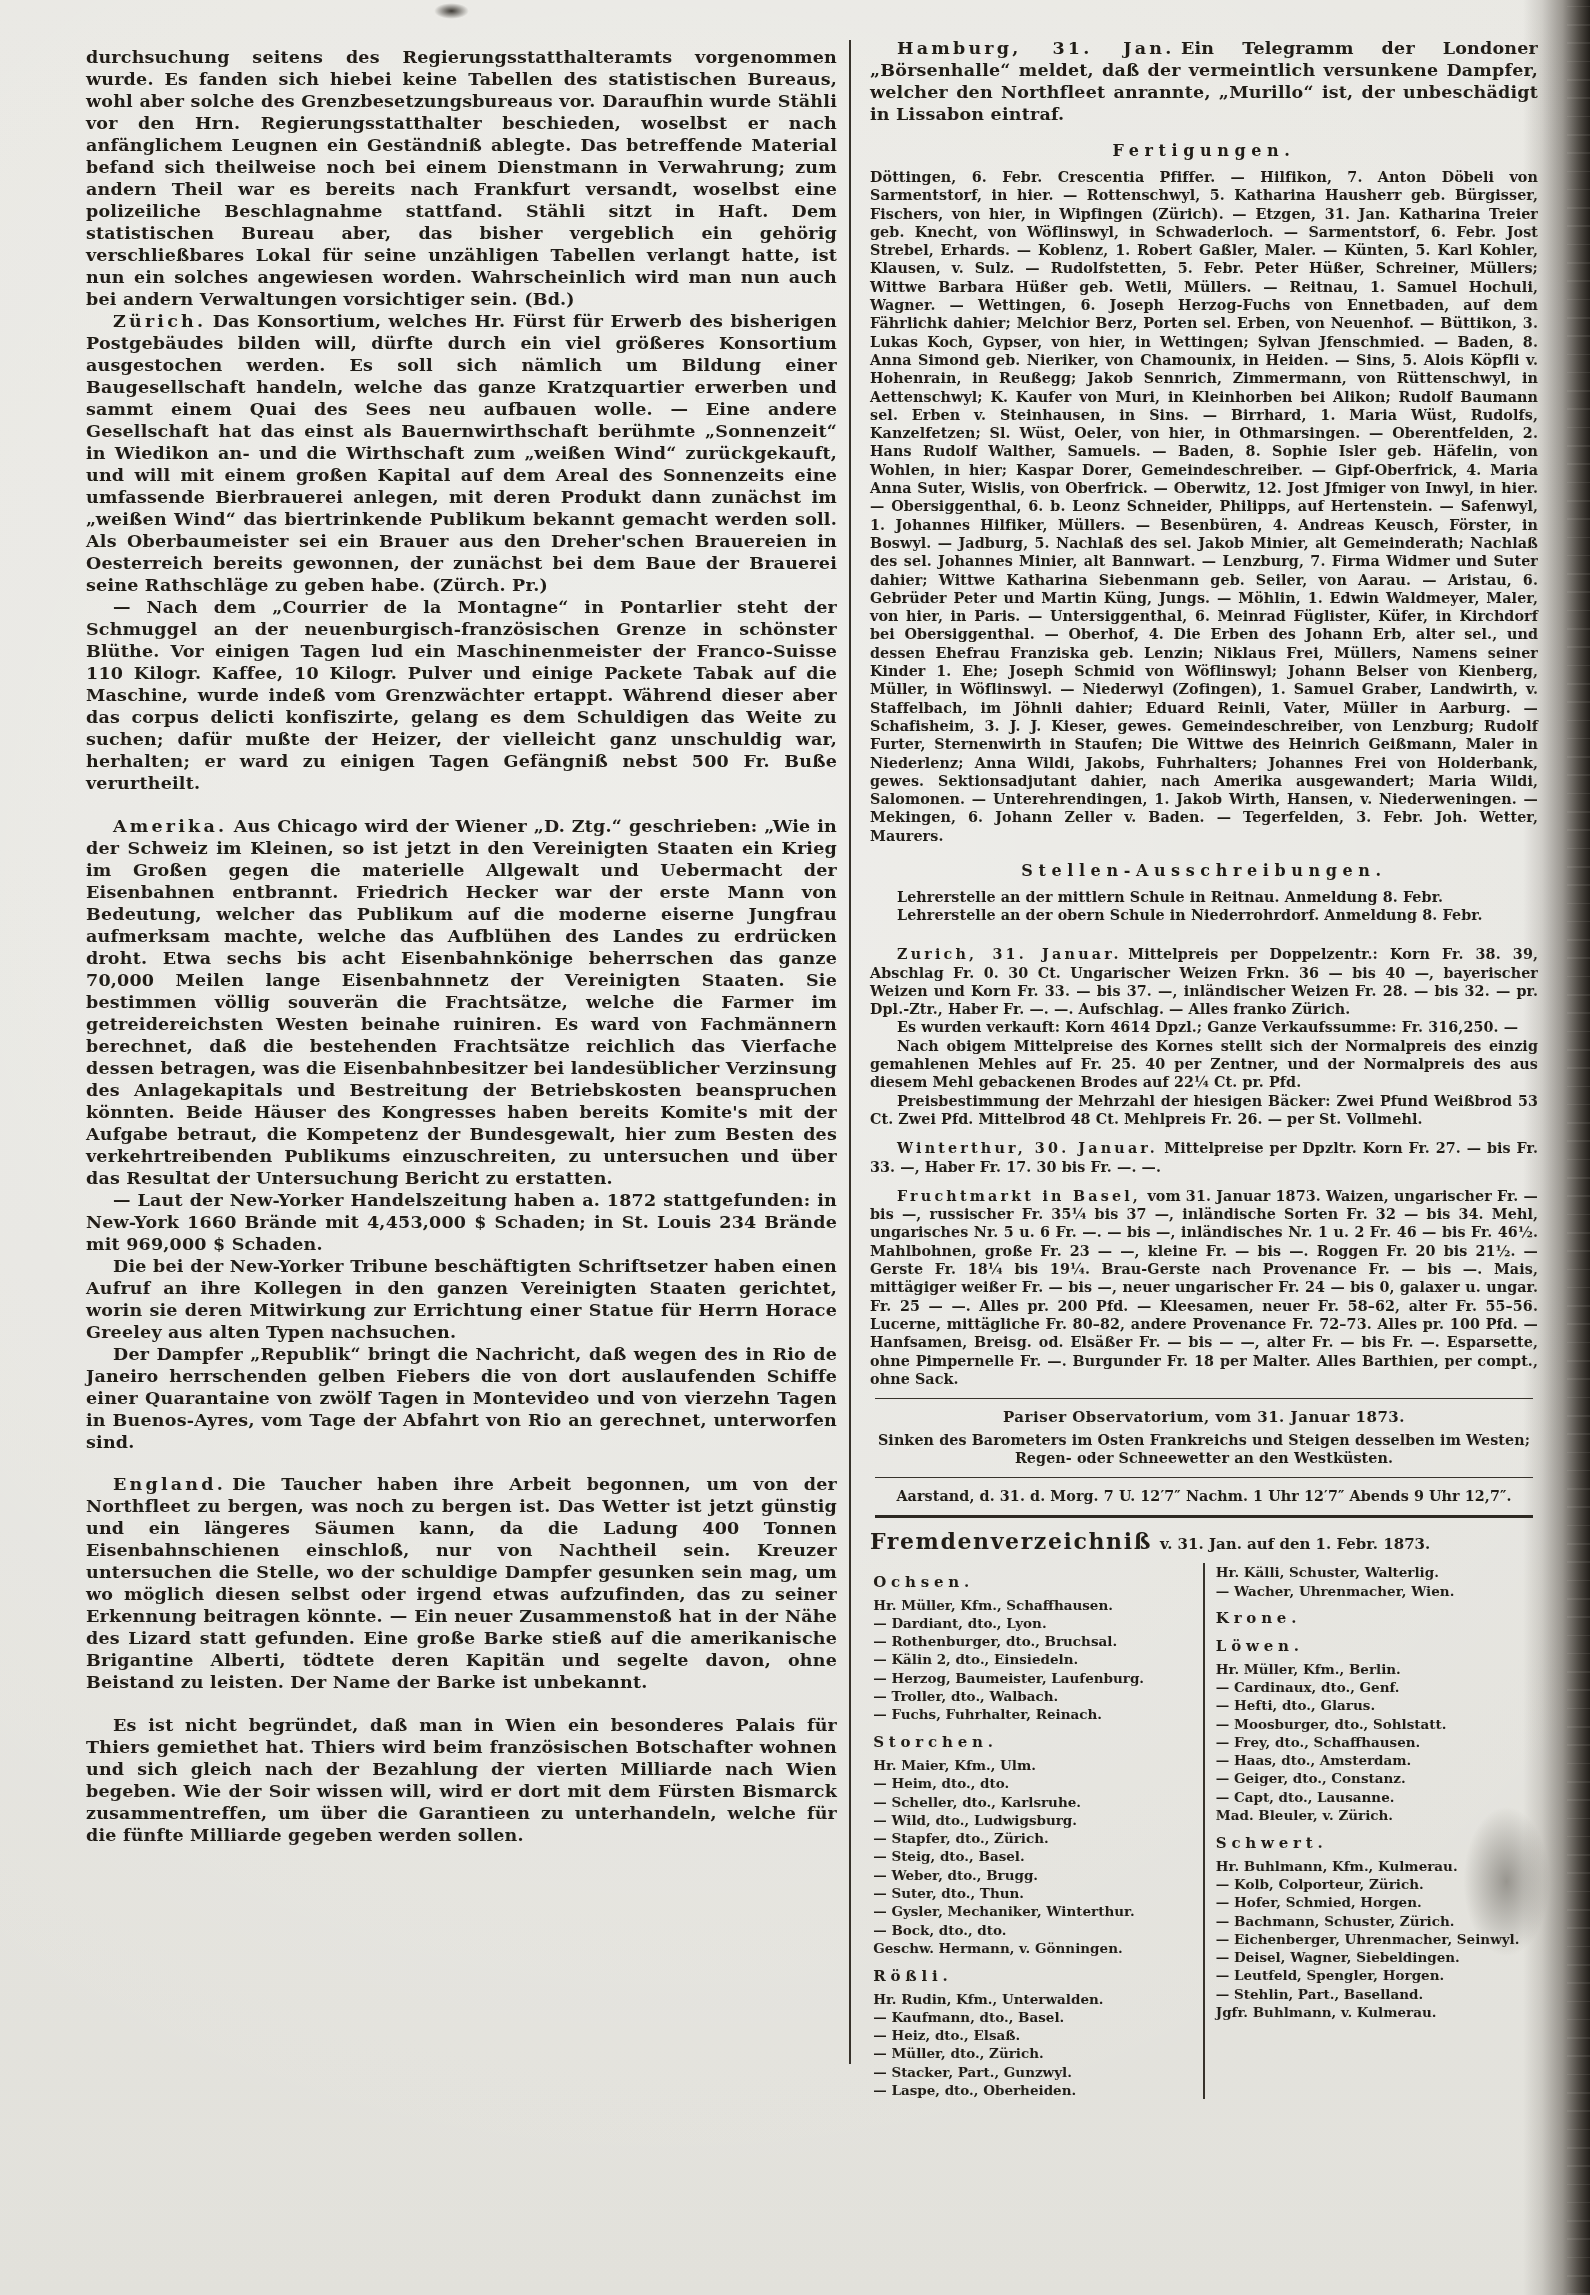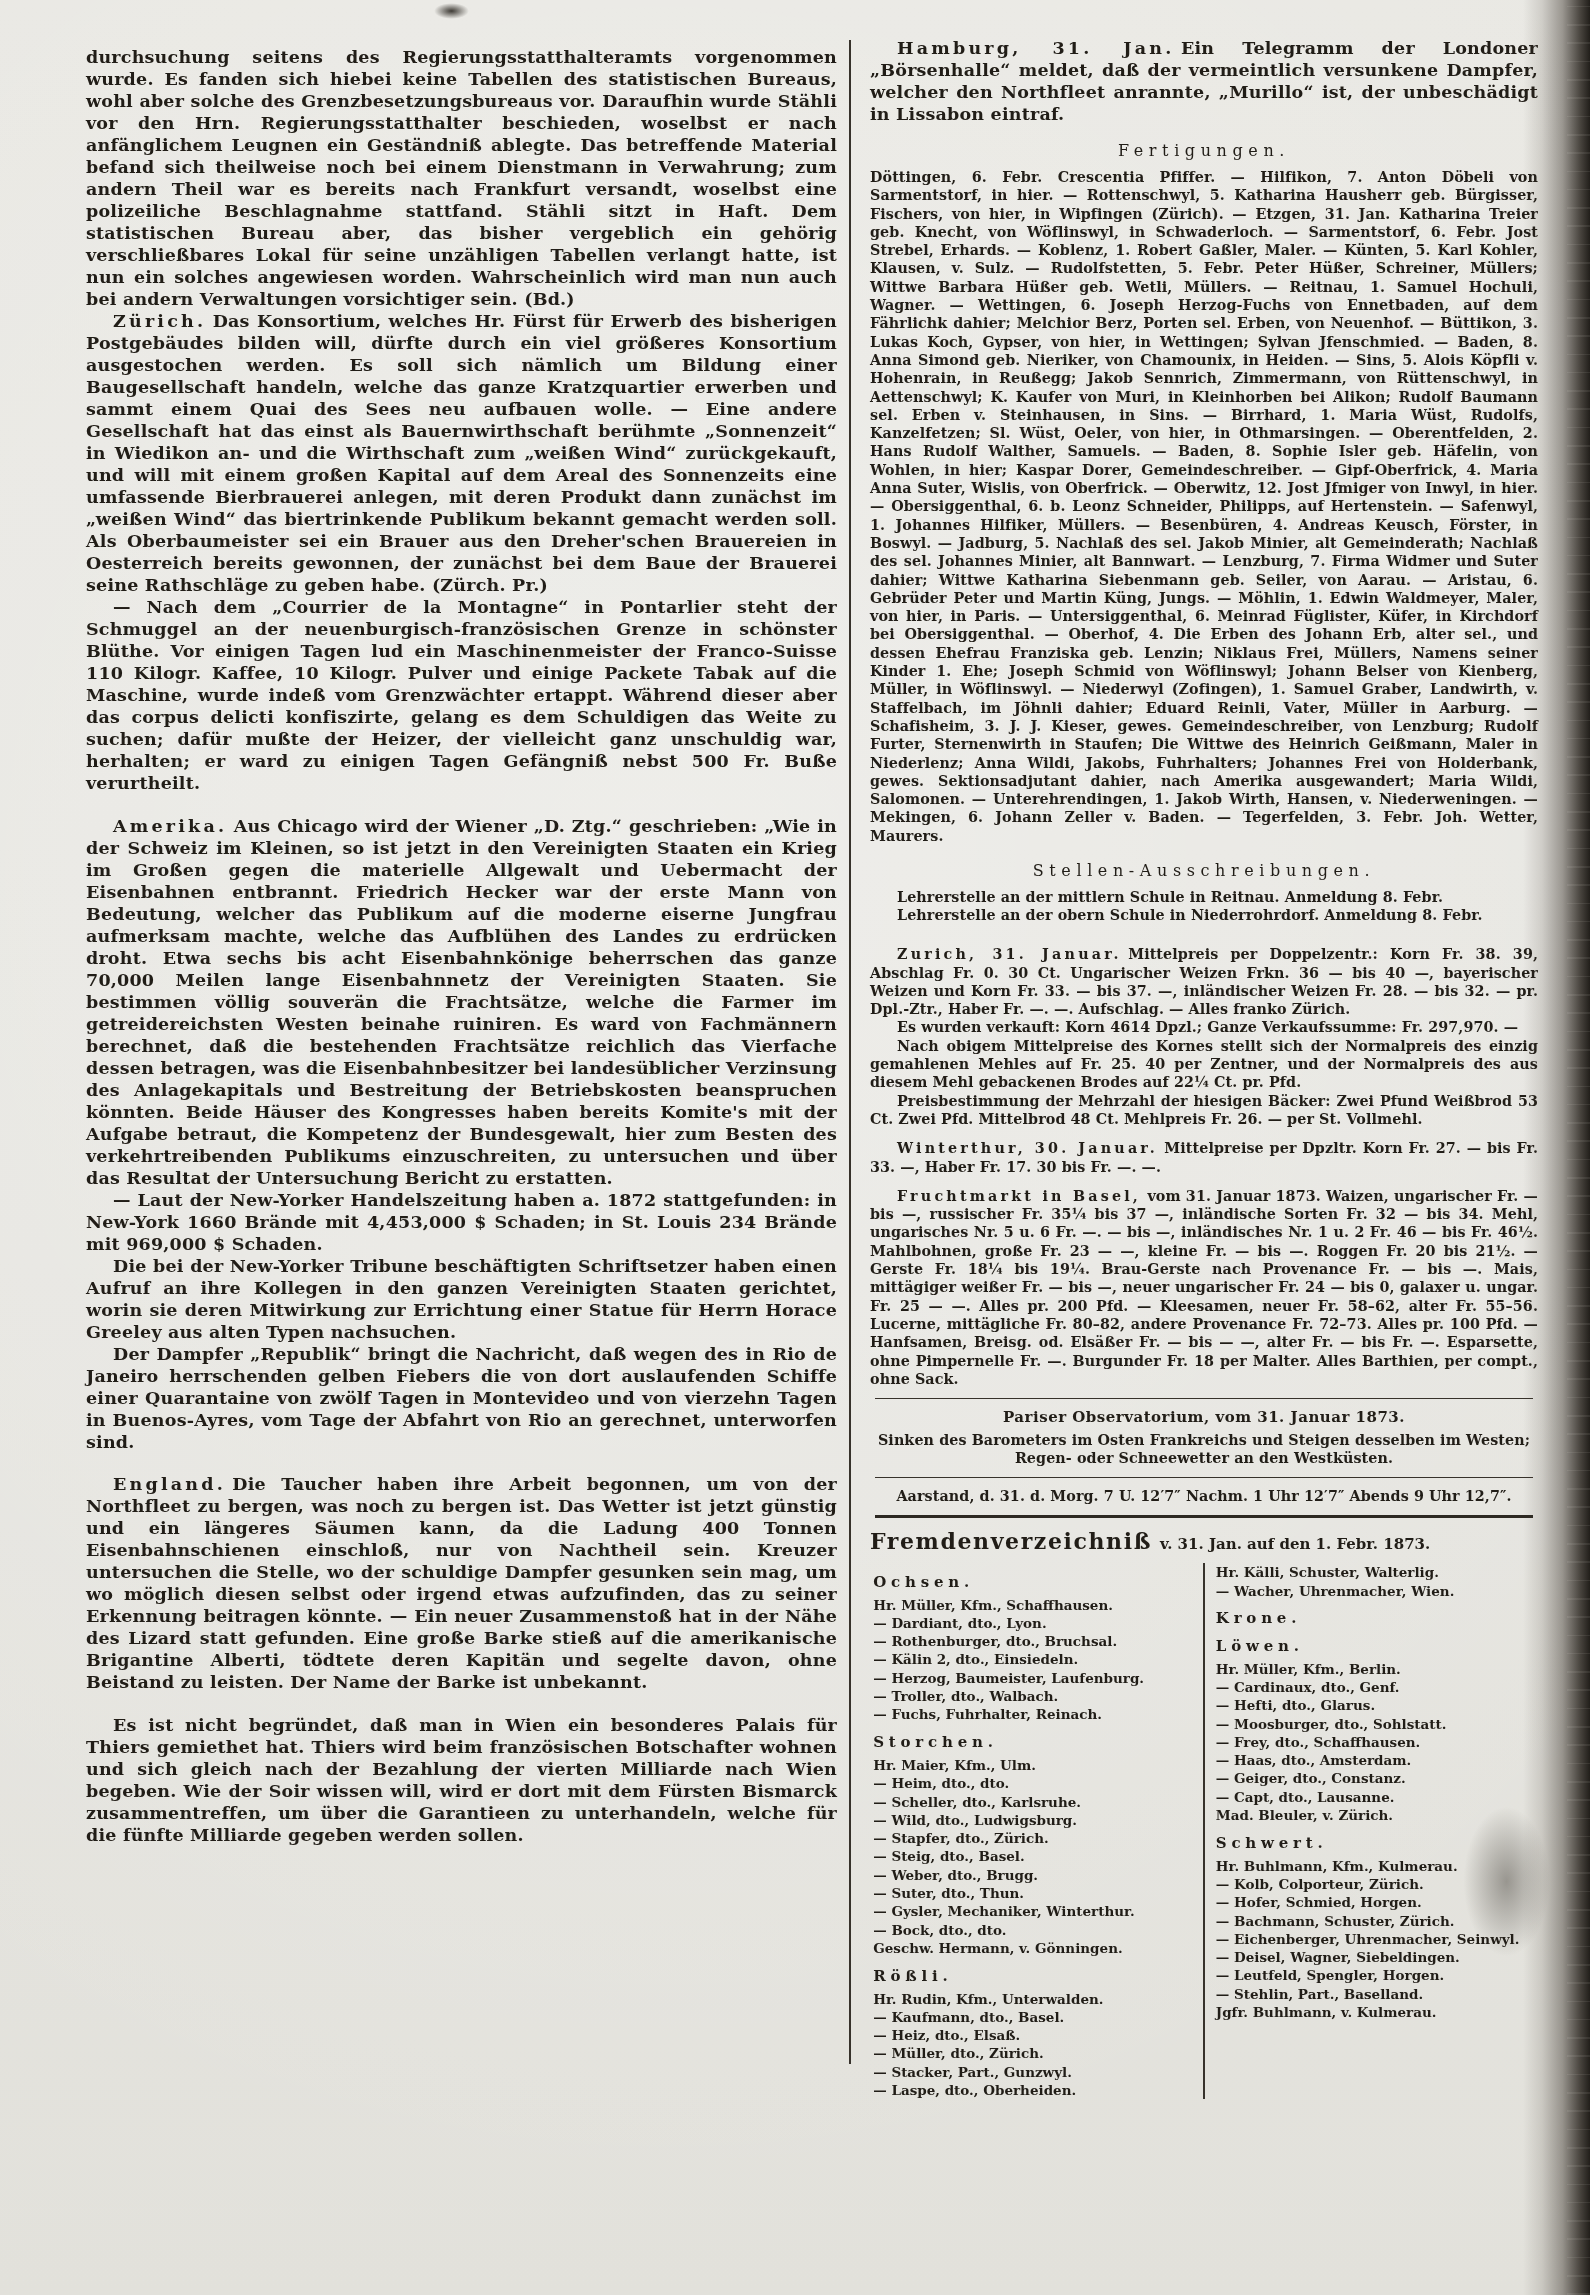--- a/index.html
+++ b/index.html
@@ -22,21 +22,21 @@
   p{margin:0;}
   .bt{font-size:17.5px;line-height:22px;font-weight:700;text-align:justify;letter-spacing:0.2px;}
   .st{font-size:14.3px;line-height:18.3px;font-weight:700;text-align:justify;letter-spacing:0.1px;}
   .ind{text-indent:27px;}
   .mt{margin-top:20.7px;}
   .mts{margin-top:11px;}
   .lead{letter-spacing:3.2px;padding-right:6.4px;}
   .ctr{text-align:center;text-indent:0;}
 
   .sec-head{
-    text-align:center;font-weight:400;font-size:16px;
+    text-align:center;font-weight:700;font-size:16px;
     letter-spacing:5.6px;margin:16px 0 8px;
   }
   .obs-head{text-align:center;font-weight:700;font-size:15px;margin:8px 0 4.8px;letter-spacing:0.5px;}
   .rule{border:0;border-top:1.6px solid #37322b;margin:9.5px 4.8px;}
   .rule-thick{border-top:3.2px solid #2d2922;}
 
   .fremden-head{text-align:left;margin:9.5px 0 9.5px;font-weight:700;}
   .fremden-main{font-size:22px;letter-spacing:1.6px;padding-right:8px;}
   .fremden-rest{font-size:15px;}
 
@@ -107,21 +107,21 @@
     <p class="bt ind"><span class="lead">Hamburg, 31. Jan.</span><span>Ein Telegramm der Londoner „Börsenhalle“ meldet, daß der vermeintlich versunkene Dampfer, welcher den Northfleet anrannte, „Murillo“ ist, der unbeschädigt in Lissabon eintraf.</span></p>
 
     <h3 class="sec-head">Fertigungen.</h3>
     <p class="st">Döttingen, 6. Febr. Crescentia Pfiffer. — Hilfikon, 7. Anton Döbeli von Sarmentstorf, in hier. — Rottenschwyl, 5. Katharina Hausherr geb. Bürgisser, Fischers, von hier, in Wipfingen (Zürich). — Etzgen, 31. Jan. Katharina Treier geb. Knecht, von Wöflinswyl, in Schwaderloch. — Sarmentstorf, 6. Febr. Jost Strebel, Erhards. — Koblenz, 1. Robert Gaßler, Maler. — Künten, 5. Karl Kohler, Klausen, v. Sulz. — Rudolfstetten, 5. Febr. Peter Hüßer, Schreiner, Müllers; Wittwe Barbara Hüßer geb. Wetli, Müllers. — Reitnau, 1. Samuel Hochuli, Wagner. — Wettingen, 6. Joseph Herzog-Fuchs von Ennetbaden, auf dem Fährlichk dahier; Melchior Berz, Porten sel. Erben, von Neuenhof. — Büttikon, 3. Lukas Koch, Gypser, von hier, in Wettingen; Sylvan Jfenschmied. — Baden, 8. Anna Simond geb. Nieriker, von Chamounix, in Heiden. — Sins, 5. Alois Köpfli v. Hohenrain, in Reußegg; Jakob Sennrich, Zimmermann, von Rüttenschwyl, in Aettenschwyl; K. Kaufer von Muri, in Kleinhorben bei Alikon; Rudolf Baumann sel. Erben v. Steinhausen, in Sins. — Birrhard, 1. Maria Wüst, Rudolfs, Kanzelfetzen; Sl. Wüst, Oeler, von hier, in Othmarsingen. — Oberentfelden, 2. Hans Rudolf Walther, Samuels. — Baden, 8. Sophie Isler geb. Häfelin, von Wohlen, in hier; Kaspar Dorer, Gemeindeschreiber. — Gipf-Oberfrick, 4. Maria Anna Suter, Wislis, von Oberfrick. — Oberwitz, 12. Jost Jfmiger von Inwyl, in hier. — Obersiggenthal, 6. b. Leonz Schneider, Philipps, auf Hertenstein. — Safenwyl, 1. Johannes Hilfiker, Müllers. — Besenbüren, 4. Andreas Keusch, Förster, in Boswyl. — Jadburg, 5. Nachlaß des sel. Jakob Minier, alt Gemeinderath; Nachlaß des sel. Johannes Minier, alt Bannwart. — Lenzburg, 7. Firma Widmer und Suter dahier; Wittwe Katharina Siebenmann geb. Seiler, von Aarau. — Aristau, 6. Gebrüder Peter und Martin Küng, Jungs. — Möhlin, 1. Edwin Waldmeyer, Maler, von hier, in Paris. — Untersiggenthal, 6. Meinrad Füglister, Küfer, in Kirchdorf bei Obersiggenthal. — Oberhof, 4. Die Erben des Johann Erb, alter sel., und dessen Ehefrau Franziska geb. Lenzin; Niklaus Frei, Müllers, Namens seiner Kinder 1. Ehe; Joseph Schmid von Wöflinswyl; Johann Belser von Kienberg, Müller, in Wöflinswyl. — Niederwyl (Zofingen), 1. Samuel Graber, Landwirth, v. Staffelbach, im Jöhnli dahier; Eduard Reinli, Vater, Müller in Aarburg. — Schafisheim, 3. J. J. Kieser, gewes. Gemeindeschreiber, von Lenzburg; Rudolf Furter, Sternenwirth in Staufen; Die Wittwe des Heinrich Geißmann, Maler in Niederlenz; Anna Wildi, Jakobs, Fuhrhalters; Johannes Frei von Holderbank, gewes. Sektionsadjutant dahier, nach Amerika ausgewandert; Maria Wildi, Salomonen. — Unterehrendingen, 1. Jakob Wirth, Hansen, v. Niederweningen. — Mekingen, 6. Johann Zeller v. Baden. — Tegerfelden, 3. Febr. Joh. Wetter, Maurers.</p>
 
     <h3 class="sec-head">Stellen-Ausschreibungen.</h3>
     <p class="st ind">Lehrerstelle an der mittlern Schule in Reitnau. Anmeldung 8. Febr.</p>
     <p class="st ind">Lehrerstelle an der obern Schule in Niederrohrdorf. Anmeldung 8. Febr.</p>
 
     <p class="st ind mt"><span class="lead">Zurich, 31. Januar.</span><span>Mittelpreis per Doppelzentr.: Korn Fr. 38. 39, Abschlag Fr. 0. 30 Ct. Ungarischer Weizen Frkn. 36 — bis 40 —, bayerischer Weizen und Korn Fr. 33. — bis 37. —, inländischer Weizen Fr. 28. — bis 32. — pr. Dpl.-Ztr., Haber Fr. —. —. Aufschlag. — Alles franko Zürich.</span></p>
-    <p class="st ind">Es wurden verkauft: Korn 4614 Dpzl.; Ganze Verkaufssumme: Fr. 297,970. —</p>
+    <p class="st ind">Es wurden verkauft: Korn 4614 Dpzl.; Ganze Verkaufssumme: Fr. 316,250. —</p>
     <p class="st ind">Nach obigem Mittelpreise des Kornes stellt sich der Normalpreis des einzig gemahlenen Mehles auf Fr. 25. 40 per Zentner, und der Normalpreis des aus diesem Mehl gebackenen Brodes auf 22¼ Ct. pr. Pfd.</p>
     <p class="st ind">Preisbestimmung der Mehrzahl der hiesigen Bäcker: Zwei Pfund Weißbrod 53 Ct. Zwei Pfd. Mittelbrod 48 Ct. Mehlpreis Fr. 26. — per St. Vollmehl.</p>
 
     <p class="st ind mts"><span class="lead">Winterthur, 30. Januar.</span><span>Mittelpreise per Dpzltr. Korn Fr. 27. — bis Fr. 33. —, Haber Fr. 17. 30 bis Fr. —. —.</span></p>
 
     <p class="st ind mts"><span class="lead">Fruchtmarkt in Basel,</span><span>vom 31. Januar 1873. Waizen, ungarischer Fr. — bis —, russischer Fr. 35¼ bis 37 —, inländische Sorten Fr. 32 — bis 34. Mehl, ungarisches Nr. 5 u. 6 Fr. —. — bis —, inländisches Nr. 1 u. 2 Fr. 46 — bis Fr. 46½. Mahlbohnen, große Fr. 23 — —, kleine Fr. — bis —. Roggen Fr. 20 bis 21½. — Gerste Fr. 18¼ bis 19¼. Brau-Gerste nach Provenance Fr. — bis —. Mais, mittägiger weißer Fr. — bis —, neuer ungarischer Fr. 24 — bis 0, galaxer u. ungar. Fr. 25 — —. Alles pr. 200 Pfd. — Kleesamen, neuer Fr. 58–62, alter Fr. 55–56. Lucerne, mittägliche Fr. 80–82, andere Provenance Fr. 72–73. Alles pr. 100 Pfd. — Hanfsamen, Breisg. od. Elsäßer Fr. — bis — —, alter Fr. — bis Fr. —. Esparsette, ohne Pimpernelle Fr. —. Burgunder Fr. 18 per Malter. Alles Barthien, per compt., ohne Sack.</span></p>
 
     <hr class="rule">
     <h3 class="obs-head">Pariser Observatorium, vom 31. Januar 1873.</h3>
     <p class="st ctr">Sinken des Barometers im Osten Frankreichs und Steigen desselben im Westen; Regen- oder Schneewetter an den Westküsten.</p>

